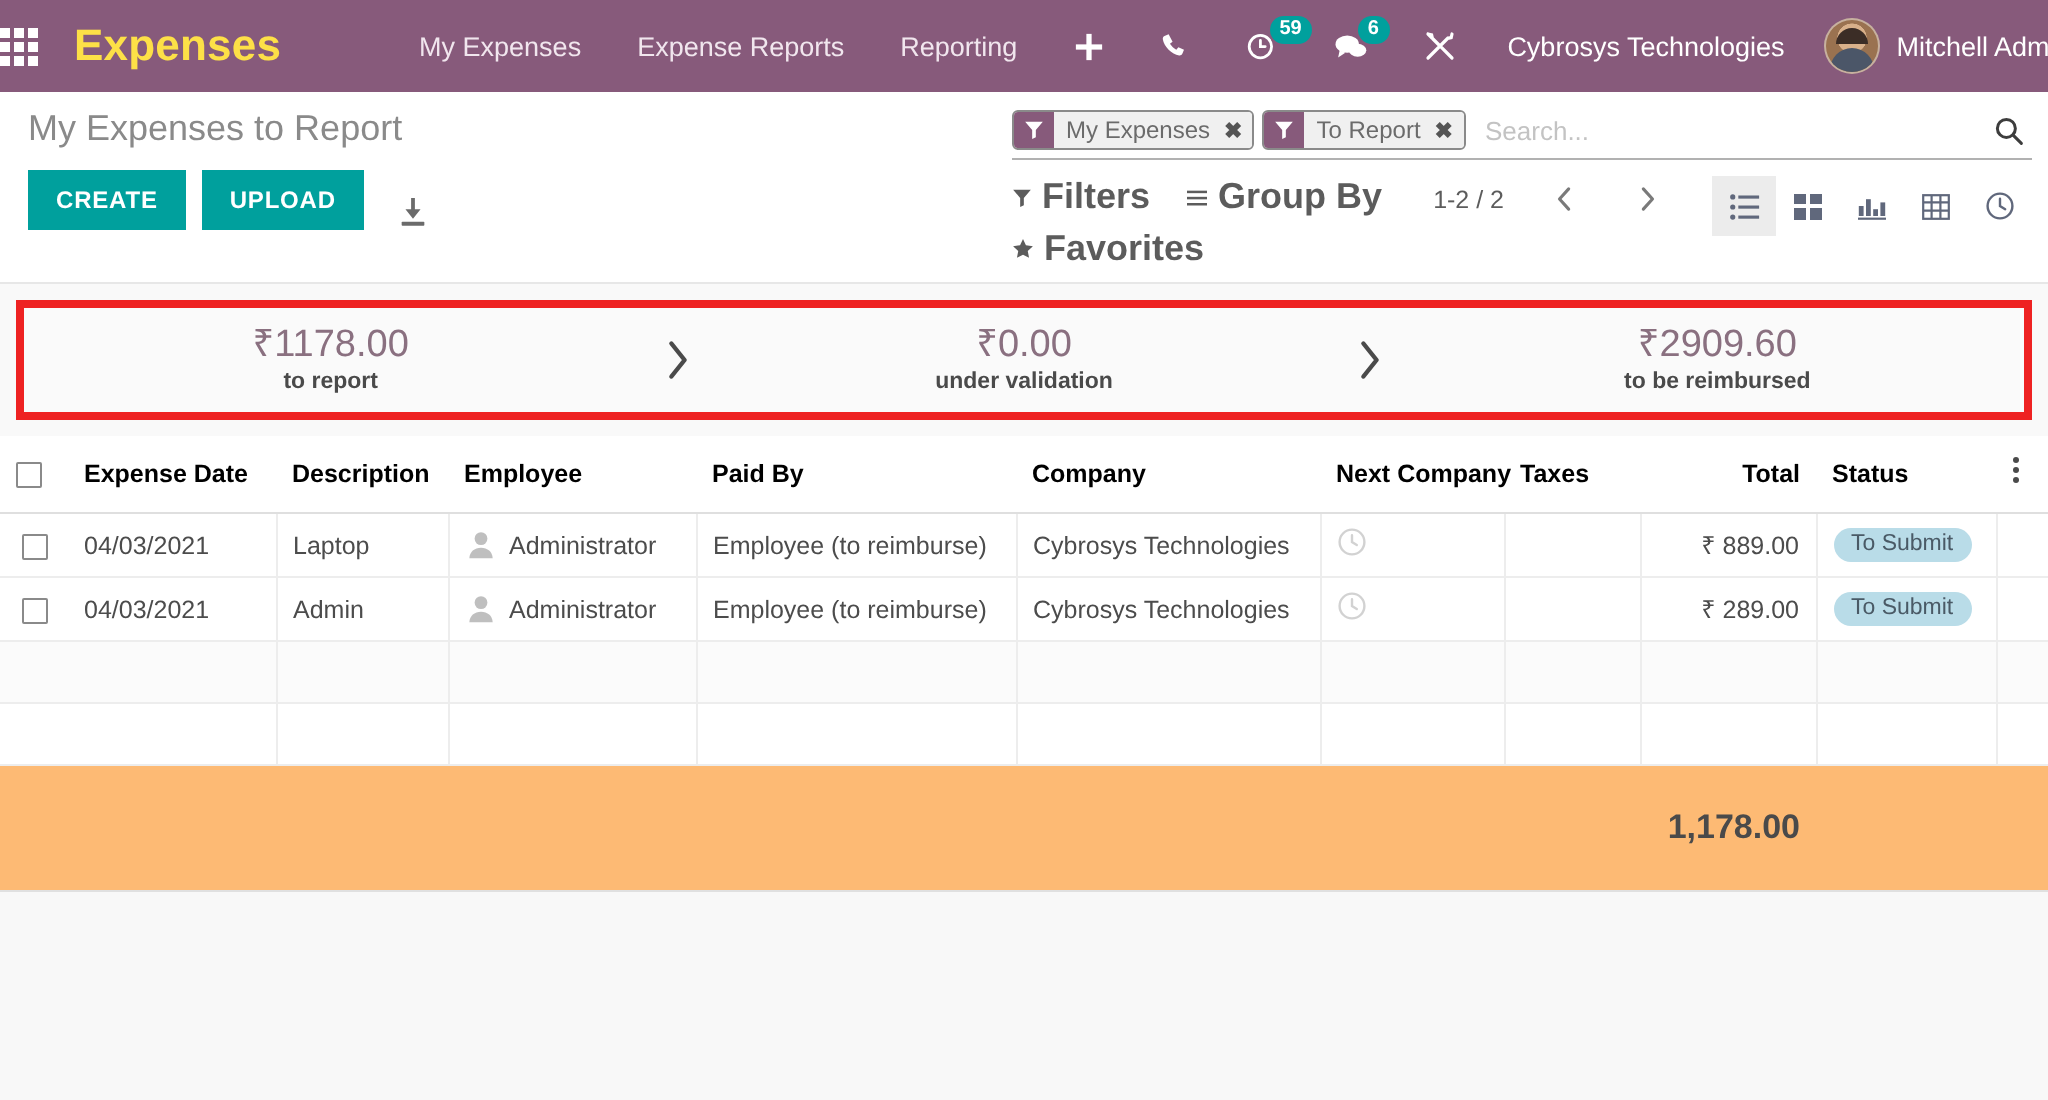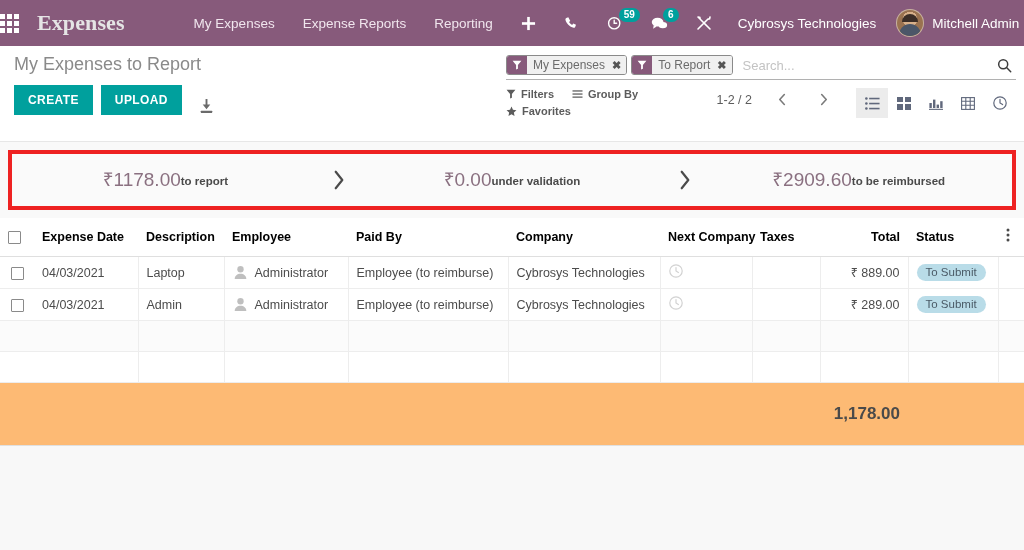--- a/index.html
+++ b/index.html
@@ -21,22 +21,22 @@
     width: 46px; height: 46px;
     display: flex; align-items: center; justify-content: center;
     cursor: pointer;
   }
   .apps-grid .grid9 {
     display: grid; grid-template-columns: repeat(3, 5px);
     grid-template-rows: repeat(3, 5px); gap: 2px;
   }
   .apps-grid .grid9 i { background: #ffffff; display: block; }
   .brand {
-    font-size: 22px; font-weight: bold; color: #e5e5e5;
-    margin-left: 18px; letter-spacing: .1px; cursor: pointer; font-family: Liberation Serif, serif;
+    font-size: 22px; font-weight: bold; color: #fde047;
+    margin-left: 18px; letter-spacing: .1px; cursor: pointer;
   }
   .menu-items { display: flex; align-items: center; margin-left: 55px; gap: 0; }
   .menu-items .mi {
     font-size: 13.5px; color: #f1e6ee; padding: 6px 14px;
     cursor: pointer; white-space: nowrap;
   }
   .nav-right {
     margin-left: auto; display: flex; align-items: center;
     height: 46px; padding-right: 14px; gap: 0;
   }
@@ -137,21 +137,21 @@
   }
   .search-input::placeholder { color: #c3c3c3; }
   .search-mag { padding: 0 4px 0 6px; display: flex; cursor: pointer; }
 
   .cp-tools {
     display: flex; align-items: flex-start; margin-top: 8px;
     position: relative; height: 42px;
   }
   .filter-menus { display: flex; flex-wrap: wrap; width: 210px; }
   .fm {
-    font-size: 11px; color: #5c5c5c; font-weight: bold;
+    font-size: 18px; color: #5c5c5c; font-weight: bold;
     display: flex; align-items: center; gap: 5px;
     margin-right: 18px; margin-bottom: 5px; cursor: pointer;
     white-space: nowrap;
   }
   .pager {
     position: absolute; right: 182px; top: 3px;
     display: flex; align-items: center; gap: 20px;
   }
   .pager-count { font-size: 12.5px; color: #5c5c5c; }
   .pager-btn {
@@ -170,21 +170,21 @@
   .stat-wrap {
     margin: 8px 8px 0 8px;
     border: 4px solid #ee2222;
     background: #fafafa;
   }
   .stat-bar {
     display: flex; align-items: center; height: 52px;
     background: #fafafa;
   }
   .stat-cell {
-    flex: 1; display: flex; flex-direction: row;
+    flex: 1; display: flex; flex-direction: column;
     align-items: center; justify-content: center; cursor: pointer;
   }
   .stat-value { font-size: 19px; color: #8a7080; line-height: 1.1; }
   .stat-label { font-size: 11.5px; color: #4a4a4a; font-weight: bold; margin-top: 2px; }
   .stat-sep {
     width: 40px; display: flex; align-items: center; justify-content: center;
     color: #4a4a4a;
   }
 
   

